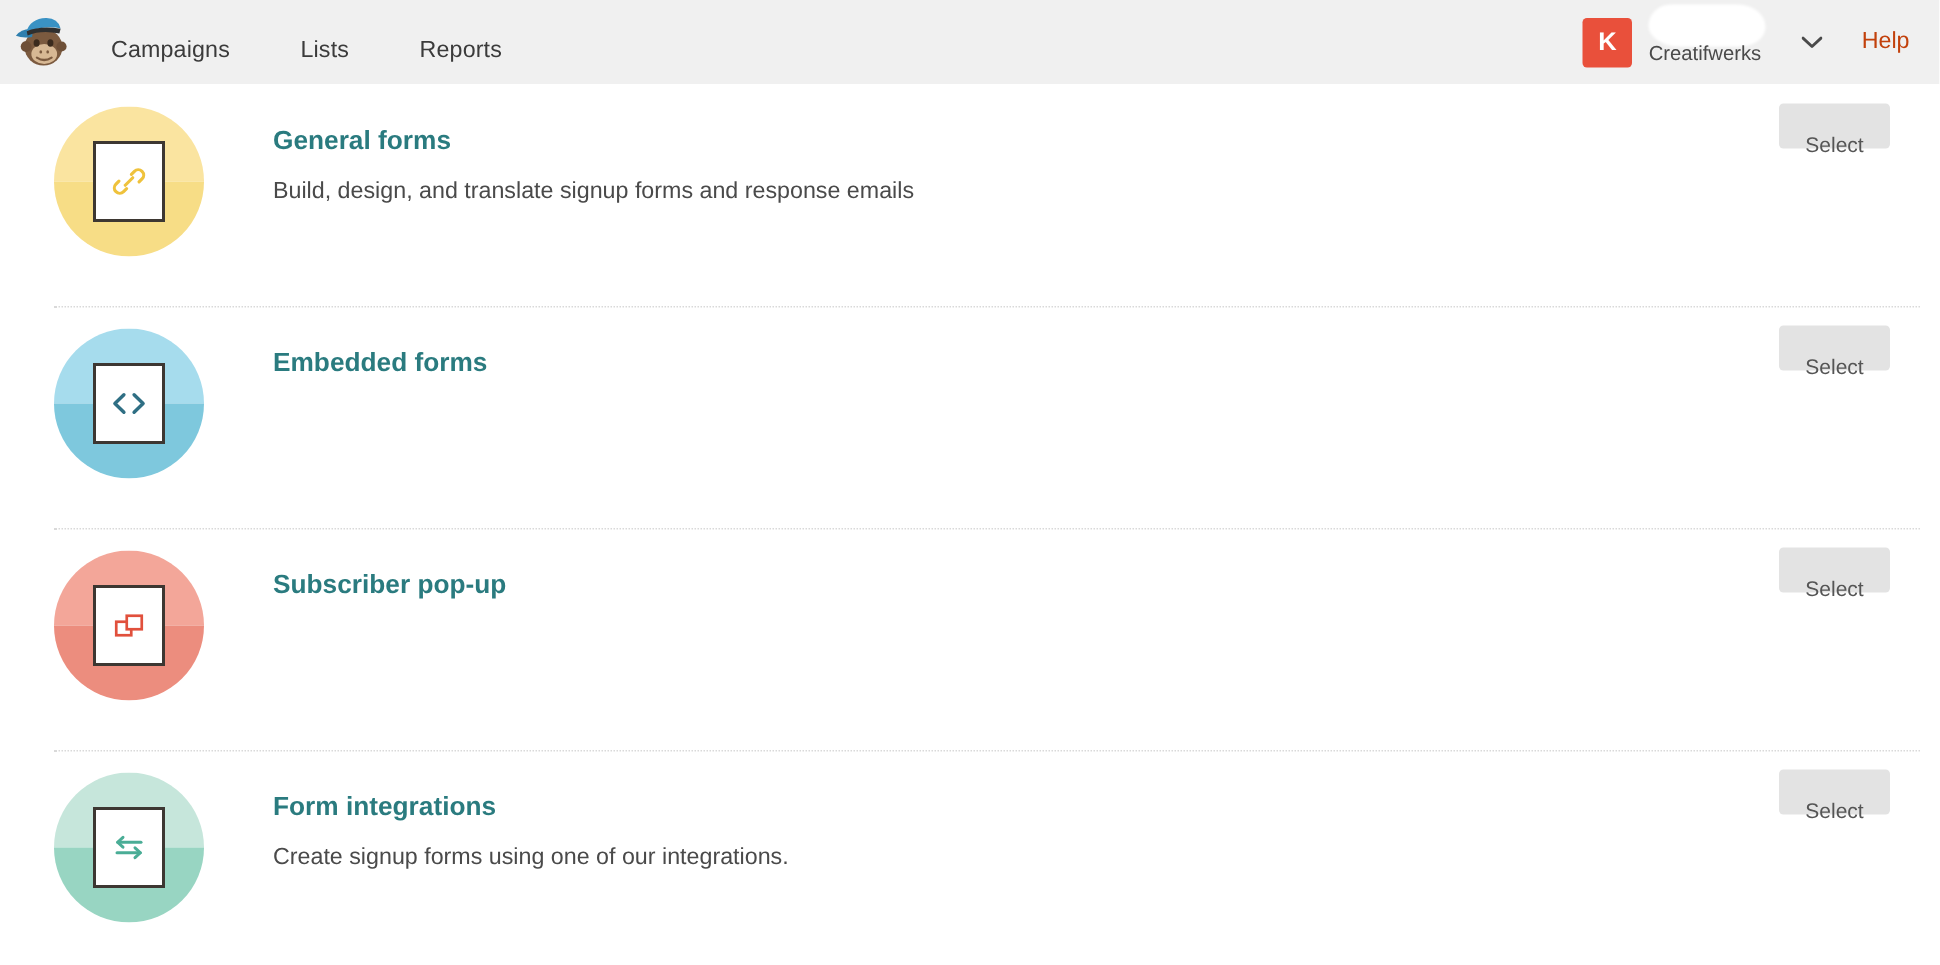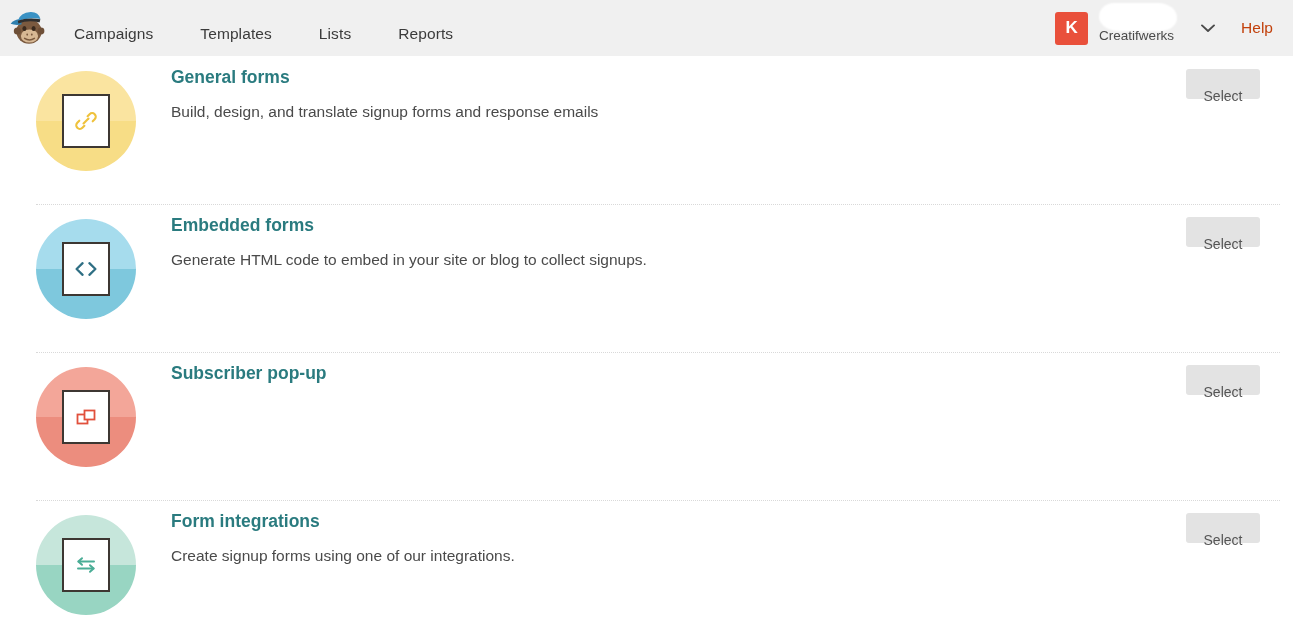--- a/index.html
+++ b/index.html
@@ -163,22 +163,22 @@
     width: 48px; height: 54px;
     background: #ffffff;
     border: 2.5px solid #3d3732;
     display: flex;
     align-items: center;
     justify-content: center;
   }
   .row-icon .glyph-box svg { display: block; }
 
   .row-text {
-    margin-left: 35px;
-    padding-top: 10px;
+    margin-left: 46px;
+    padding-top: 26px;
     flex: 1 1 auto;
     min-width: 0;
   }
   .row-title {
     font-size: 17.5px;
     font-weight: bold;
     color: #2a7b7f;
     line-height: 1.3;
     margin: 0 0 12px 0;
     cursor: pointer;
@@ -235,23 +235,20 @@
 
       <path d="M11.6 15.0 Q14.4 6.4 24.6 6.0 Q32.6 5.8 34.4 13.0 Q26 10.6 11.6 15.0 Z" fill="#3a92c4"></path>
       <path d="M11.8 14.8 Q21 11.0 34.4 13.2 L33.6 16.4 Q21.8 13.8 12.4 17.6 Z" fill="#2f2f2f"></path>
     </svg>
   </div>
 
   <nav class="nav">
     <div class="nav-item">
       <span>Campaigns</span>
     </div>
-    <div class="nav-item">
-      <span>Templates</span>
-    </div>
     <div class="nav-item active">
       <span>Lists</span>
     </div>
     <div class="nav-item">
       <span>Reports</span>
     </div>
   </nav>
 
   <div class="header-right">
     <div class="avatar">
@@ -299,21 +296,20 @@
       <div class="half-bot" style="background:#7ec8dd"></div>
       <div class="glyph-box">
         <svg width="28" height="22" viewBox="0 0 28 22" aria-hidden="true">
           <path d="M10.6 5.2 L4.6 11 L10.6 16.8" stroke="#2f6f84" stroke-width="2.3" fill="none" stroke-linecap="round" stroke-linejoin="round"></path>
           <path d="M17.4 5.2 L23.4 11 L17.4 16.8" stroke="#2f6f84" stroke-width="2.3" fill="none" stroke-linecap="round" stroke-linejoin="round"></path>
         </svg>
       </div>
     </div>
     <div class="row-text">
       <div class="row-title">Embedded forms</div>
-      <p class="row-desc">Generate HTML code to embed in your site or blog to collect signups.</p>
     </div>
     <button class="select-btn">Select</button>
   </div>
 
   <div class="row">
     <div class="divider"></div>
     <div class="row-icon">
       <div class="half-top" style="background:#f3a699"></div>
       <div class="half-bot" style="background:#ec8d7e"></div>
       <div class="glyph-box">

